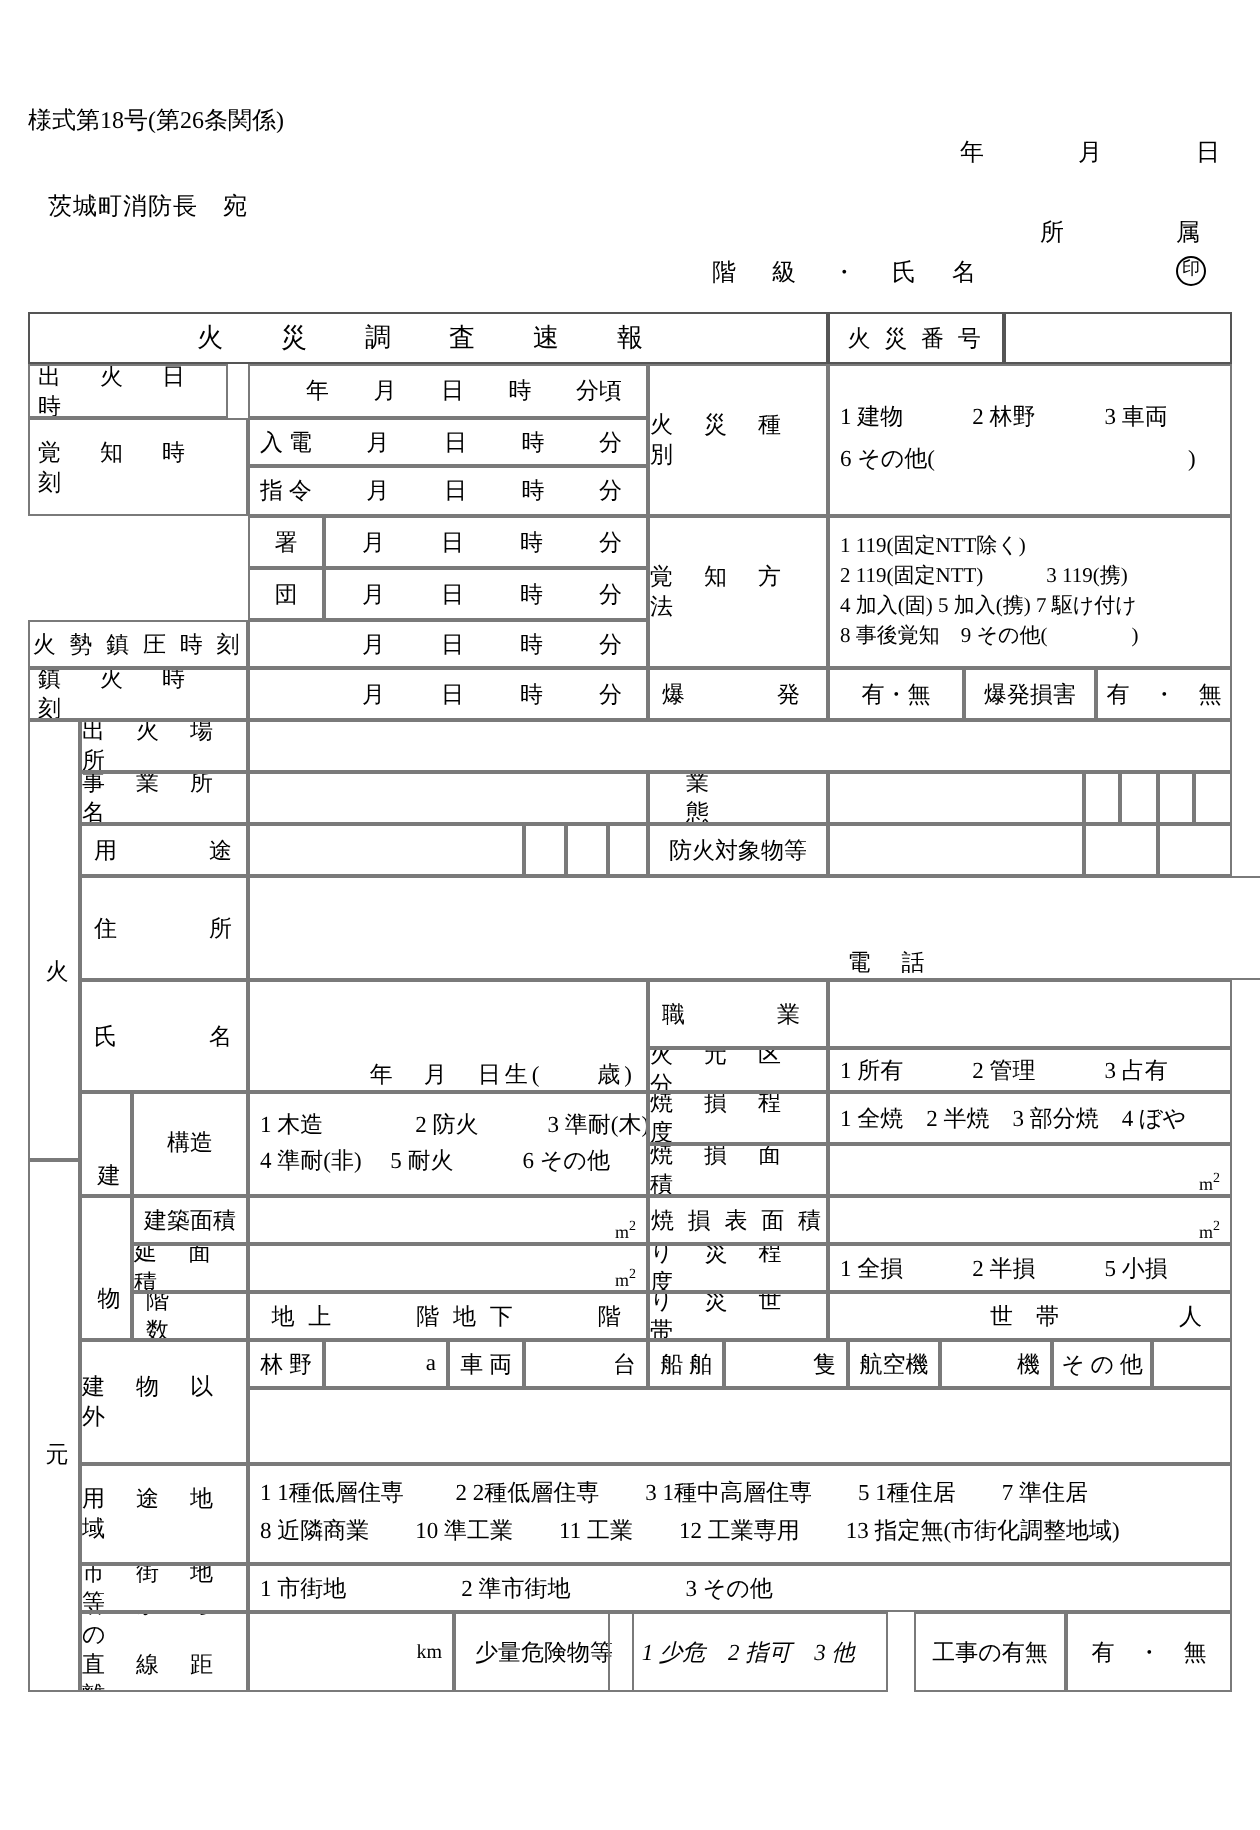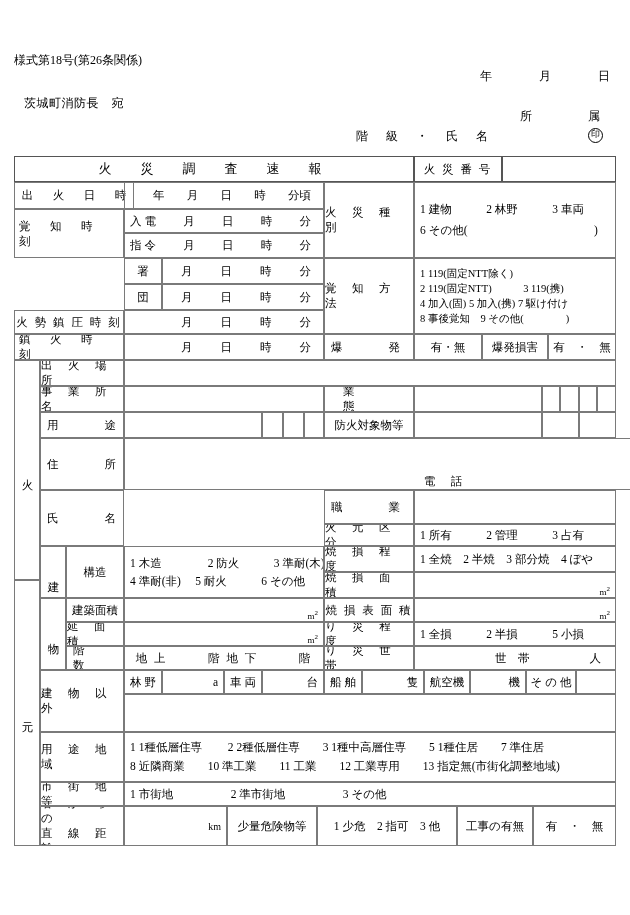--- a/index.html
+++ b/index.html
@@ -169,21 +169,21 @@
     <div class="c-center">
         <span class="tracked2">火 災 番 号</span>
       </div>
   </div>
   <div class="cell outer" style="left:488px;top:0;width:114px;height:26px;">
     <div class="c-left">
         <span></span>
       </div>
   </div>
 
-  <div class="cell" style="left:0;top:26px;width:120px;height:27px;">
+  <div class="cell" style="left:0;top:26px;width:100px;height:27px;">
     <div class="c-center">
         <span class="tracked" style="padding-left:4px;">出　火　日　時</span>
       </div>
   </div>
   <div class="cell" style="left:110px;top:26px;width:200px;height:27px;">
     <div class="c-spread" style="padding:0 12px 0 28px;">
       <span>年</span>
       <span>月</span>
       <span>日</span>
       <span>時</span>
@@ -398,20 +398,25 @@
     <div class="c-bot-center">
         <span class="tracked2">電　話</span>
       </div>
   </div>
 
   <div class="cell" style="left:26px;top:334px;width:84px;height:56px;">
     <div class="c-spread" style="padding:0 6px;">
       <span>氏　　　　名</span>
     </div>
   </div>
+  <div class="cell" style="left:110px;top:334px;width:200px;height:56px;">
+    <div class="c-bot-right">
+        <span class="tracked2">年　月　日生(　　歳)</span>
+      </div>
+  </div>
   <div class="cell" style="left:310px;top:334px;width:90px;height:34px;">
     <div class="c-spread" style="padding:0 6px;">
       <span>職　　　　業</span>
     </div>
   </div>
   <div class="cell" style="left:400px;top:334px;width:202px;height:34px;">
     <div class="c-left">
         <span></span>
       </div>
   </div>
@@ -629,21 +634,21 @@
   <div class="cell" style="left:110px;top:650px;width:103px;height:40px;">
     <div class="c-right">
         <span class="sq" style="font-size:10px;">km</span>
       </div>
   </div>
   <div class="cell" style="left:213px;top:650px;width:90px;height:40px;">
     <div class="c-center">
         <span>少量危険物等</span>
       </div>
   </div>
-  <div class="cell" style="left:303px;top:650px;width:140px;height:40px;">
+  <div class="cell" style="left:290px;top:650px;width:140px;height:40px;font-style:italic;">
     <div class="c-center">
         <span class="nowrap">1  少危　2  指可　3  他</span>
       </div>
   </div>
   <div class="cell" style="left:443px;top:650px;width:76px;height:40px;">
     <div class="c-center">
         <span>工事の有無</span>
       </div>
   </div>
   <div class="cell" style="left:519px;top:650px;width:83px;height:40px;">

